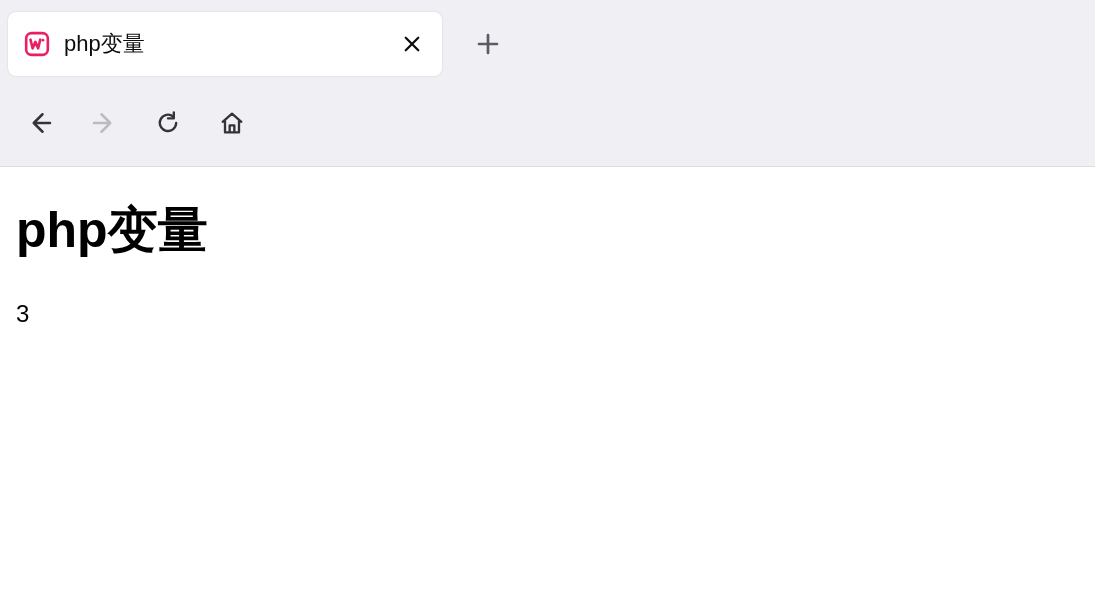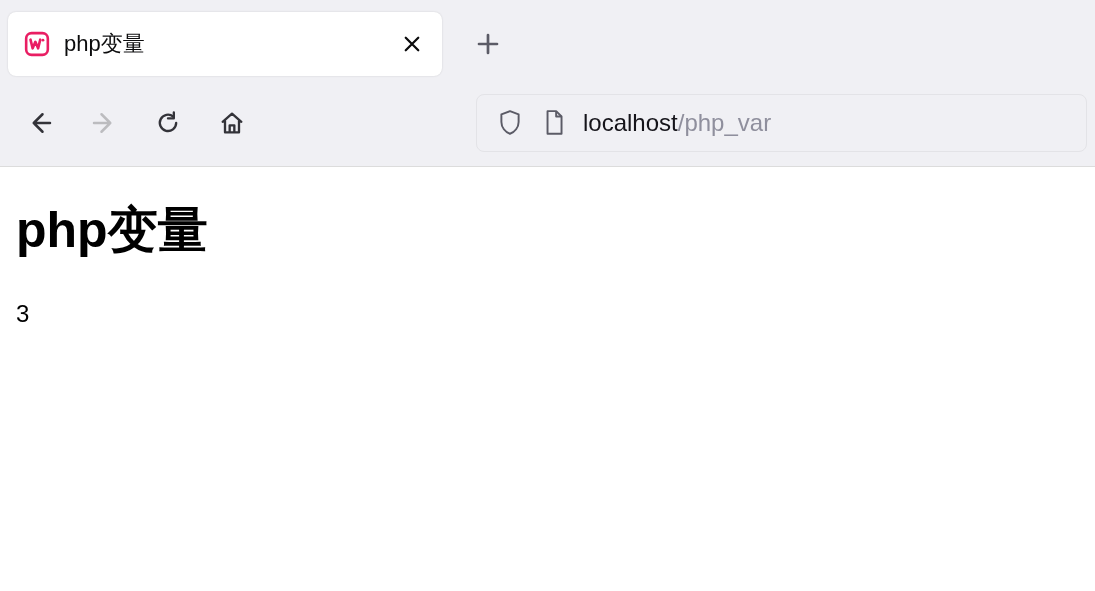--- a/index.html
+++ b/index.html
@@ -188,36 +188,20 @@
         <path d="M19 12 A7 7 0 1 1 16.5 6.5" fill="none" stroke="#333339" stroke-width="2" stroke-linecap="round"></path>
         <path d="M17 3 L17 8 L12 8" fill="none" stroke="#333339" stroke-width="2" stroke-linecap="round" stroke-linejoin="round"></path>
       </svg>
     </div>
     <div class="toolbar-btn">
       <svg width="28" height="28" viewBox="0 0 24 24">
         <path d="M4 11 L12 4 L20 11 M6 10 L6 20 L18 20 L18 10 M10 20 L10 14 L14 14 L14 20" fill="none" stroke="#333339" stroke-width="2" stroke-linecap="round" stroke-linejoin="round"></path>
       </svg>
     </div>
     <div class="toolbar-spacer"></div>
-    <div class="address-bar">
-      <span class="addr-icon">
-        <svg width="26" height="28" viewBox="0 0 24 26">
-          <path d="M12 2 L20 5 L20 12 C20 17 16.5 21.5 12 23 C7.5 21.5 4 17 4 12 L4 5 Z" fill="none" stroke="#5b5b66" stroke-width="1.8" stroke-linejoin="round"></path>
-        </svg>
-      </span>
-      <span class="addr-icon">
-        <svg width="24" height="28" viewBox="0 0 22 26">
-          <path d="M5 2 L13 2 L18 7 L18 23 L5 23 Z" fill="none" stroke="#5b5b66" stroke-width="1.8" stroke-linejoin="round"></path>
-          <path d="M13 2 L13 7 L18 7" fill="none" stroke="#5b5b66" stroke-width="1.8" stroke-linejoin="round"></path>
-        </svg>
-      </span>
-      <span class="url-text">
-        <span class="url-host">localhost</span><span class="url-path">/php_var</span>
-      </span>
-    </div>
   </div>
 
 </div>
 
 <div class="content-area">
   <h1 class="page-heading">php变量</h1>
   <div class="page-body">3</div>
 </div>
 
 </body></html>

